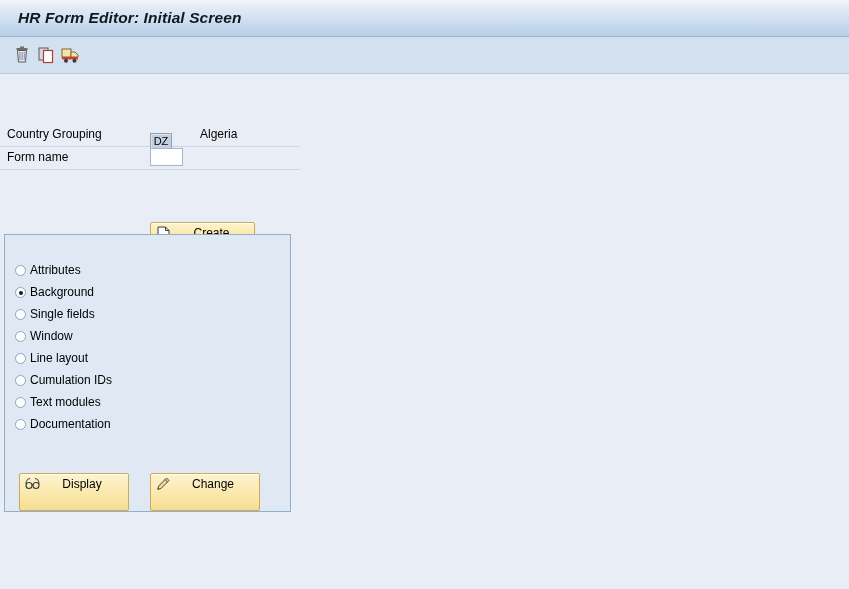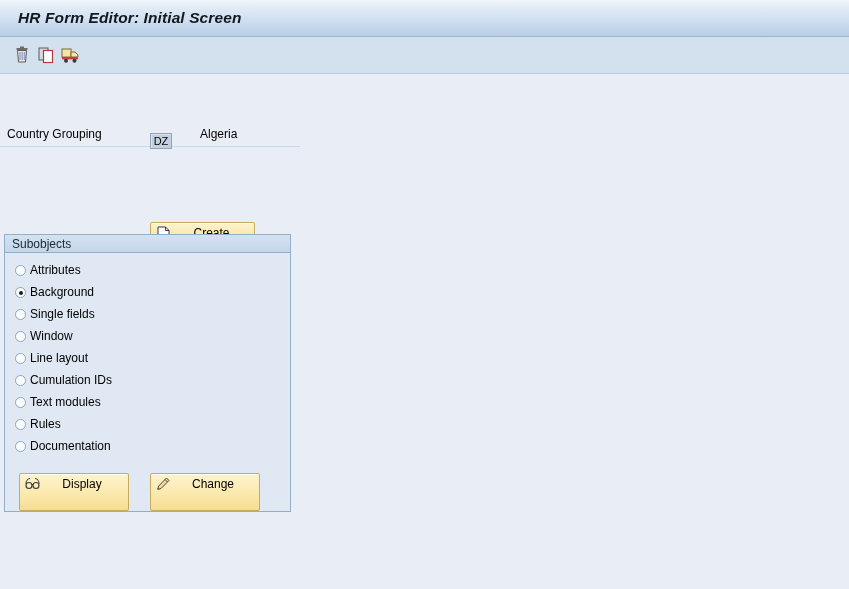--- a/index.html
+++ b/index.html
@@ -306,37 +306,38 @@
 <div class="content">
 
   <div class="form-area">
 
     <div class="form-row">
       <span class="flabel">Country Grouping</span>
       <span class="inp-readonly">DZ</span>
       <span class="desc-text">Algeria</span>
     </div>
 
+    <div class="form-row">
+      <span class="flabel">Form name</span>
+      <input class="inp-text" type="text" value="" style="">
+    </div>
   </div>
 
   <div class="sapbtn btn-create">
     <span class="btn-ico">
       <svg width="13" height="15" viewBox="0 0 13 15">
         <path d="M1 1 h7.5 l3.5 3.5 v9.5 h-11 z" fill="#ffffff" stroke="#3a3a3a" stroke-width="1"></path>
         <path d="M8.5 1 v3.5 h3.5" fill="none" stroke="#3a3a3a" stroke-width="1"></path>
       </svg>
     </span>
     <span class="btn-lbl">Create</span>
   </div>
 
   <div class="panel">
 
-    <div class="panel-header">
-      <span class="ph-text">Subobjects</span>
-    </div>
 
     <div class="radio-list">
 
       <div class="radio-item">
         <span class="radio-dot"></span>
         <span class="radio-label">Attributes</span>
       </div>
 
       <div class="radio-item checked">
         <span class="radio-dot"></span>
@@ -361,24 +362,20 @@
       <div class="radio-item">
         <span class="radio-dot"></span>
         <span class="radio-label">Cumulation IDs</span>
       </div>
 
       <div class="radio-item">
         <span class="radio-dot"></span>
         <span class="radio-label">Text modules</span>
       </div>
 
-      <div class="radio-item">
-        <span class="radio-dot"></span>
-        <span class="radio-label">Rules</span>
-      </div>
 
       <div class="radio-item">
         <span class="radio-dot"></span>
         <span class="radio-label">Documentation</span>
       </div>
     </div>
 
     <div class="panel-buttons">
 
       <div class="sapbtn btn-display">

